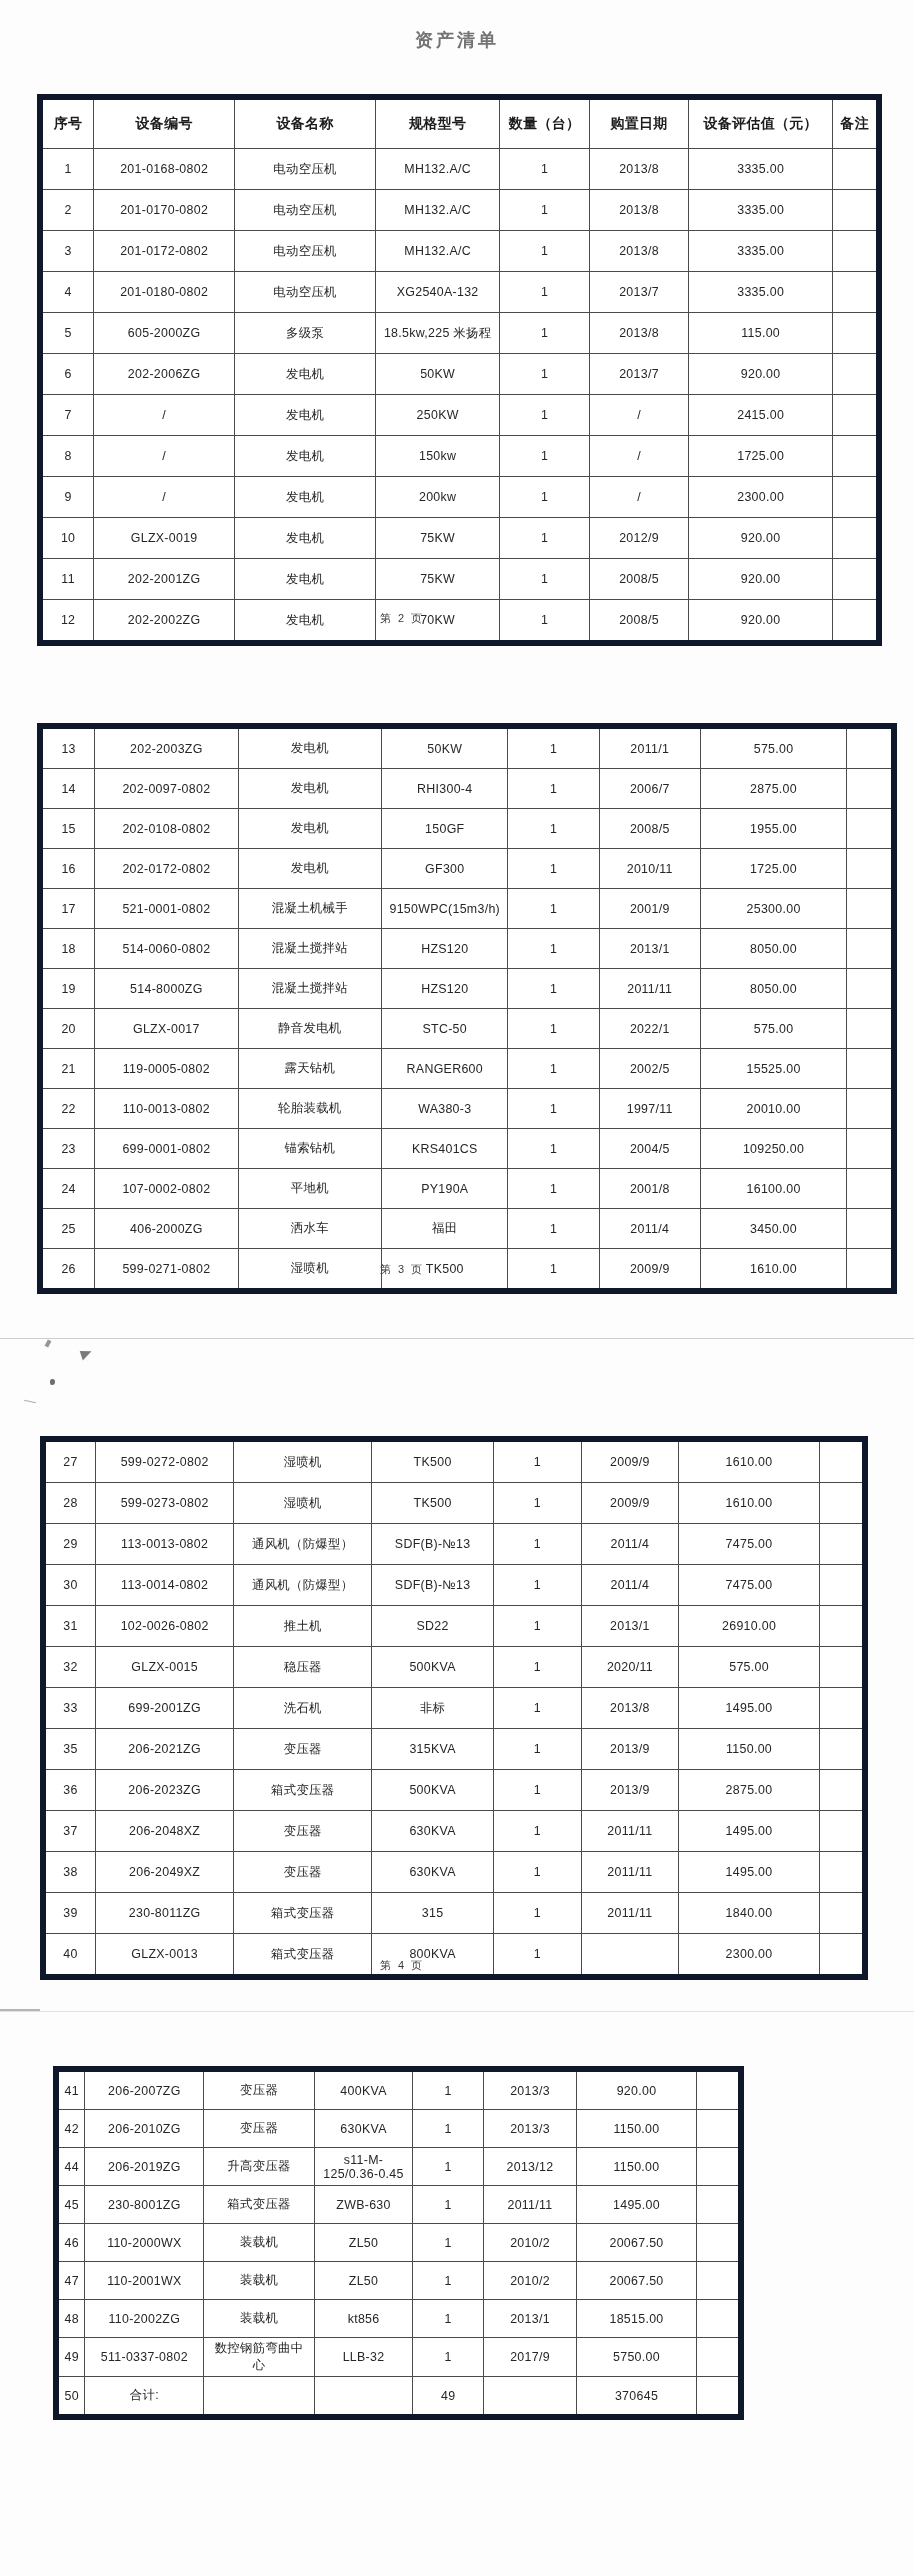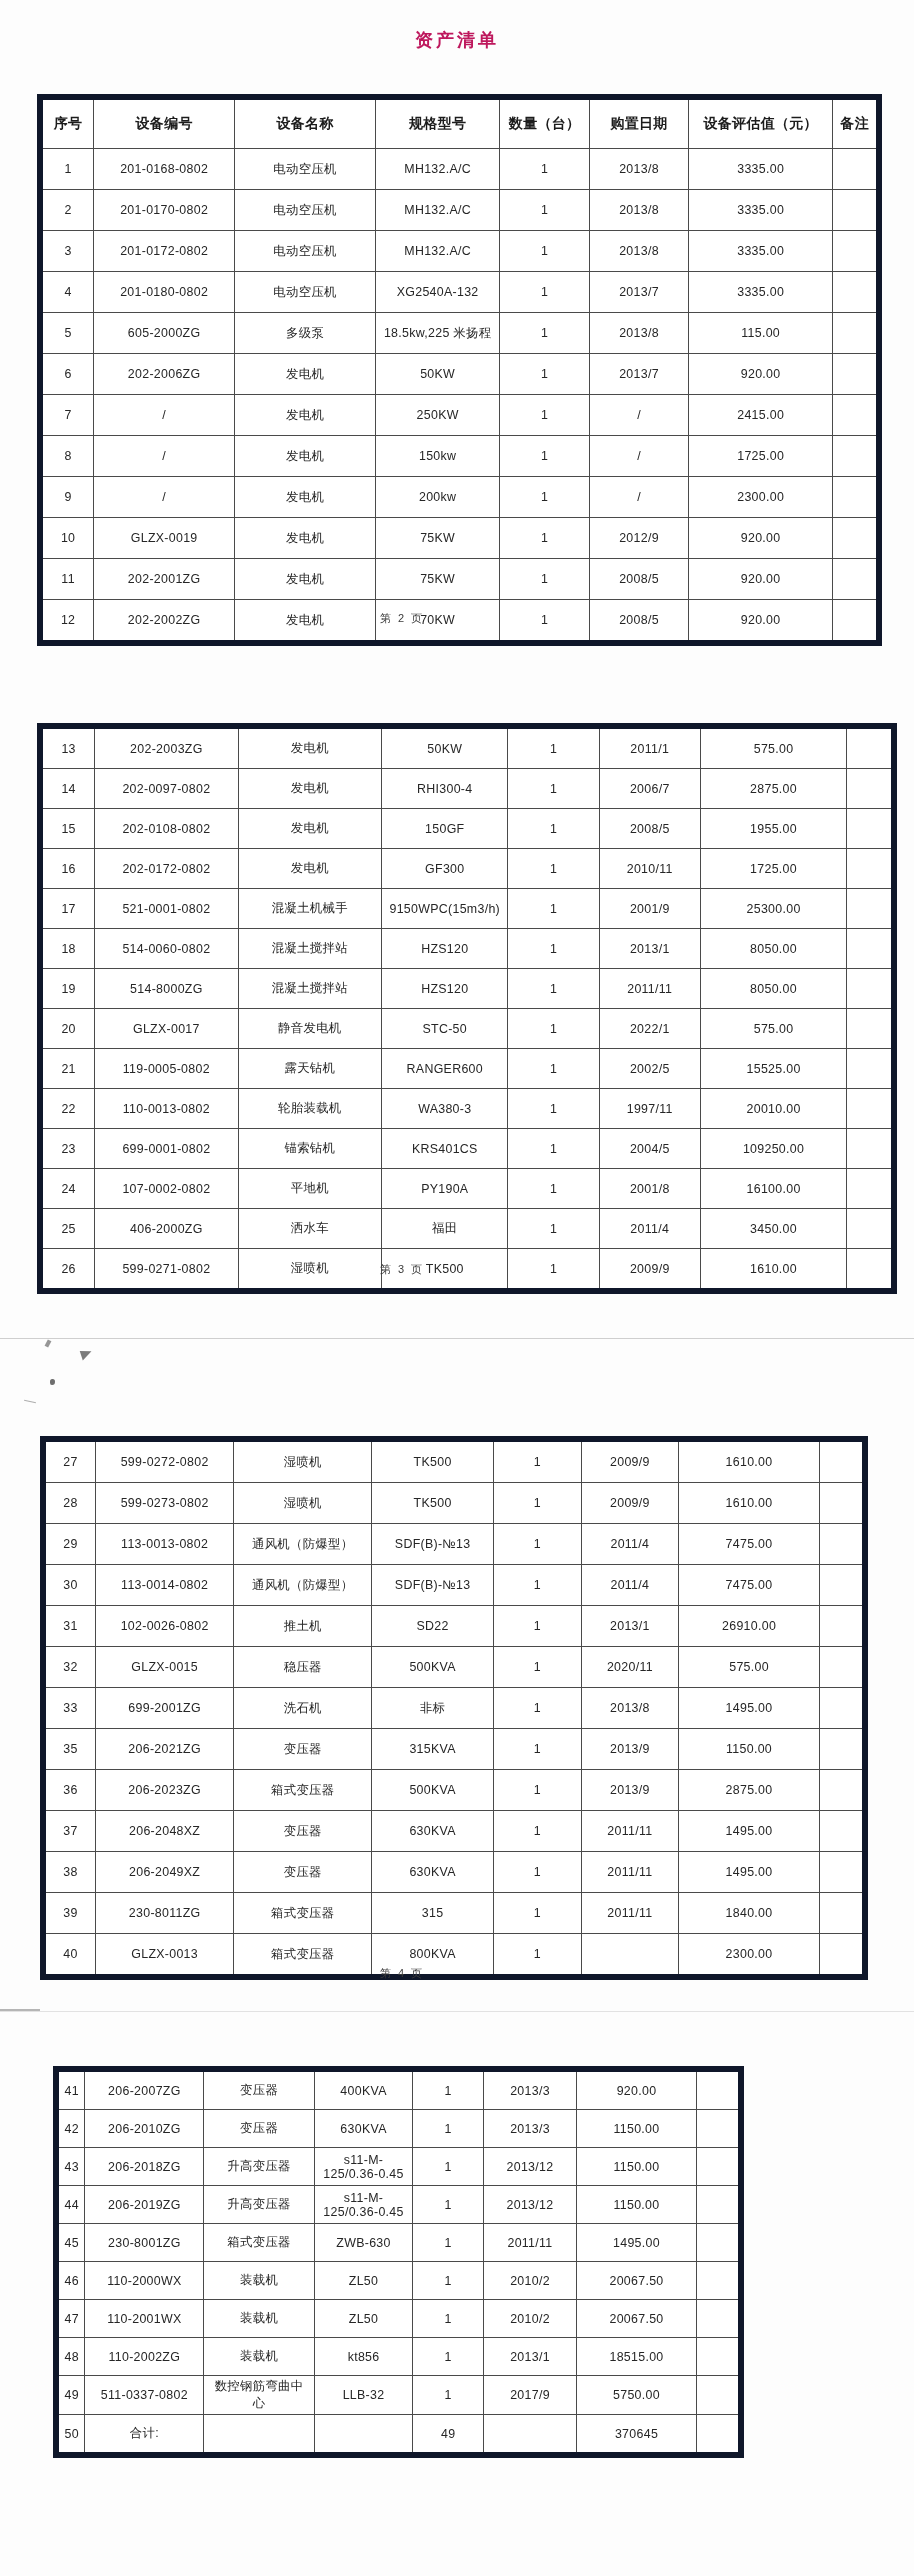--- a/index.html
+++ b/index.html
@@ -7,21 +7,21 @@
     width:914px;height:2576px;
     background:#fdfdfd;
     position:relative;
     overflow:hidden;
     font-family:"Liberation Sans","DejaVu Sans",sans-serif;
     color:#262626;
   }
   .page-title{
     position:absolute;top:28px;left:0;width:914px;
     text-align:center;font-size:18px;font-weight:bold;
-    letter-spacing:3px;color:#be185d;
+    letter-spacing:3px;color:#737373;
   }
   table.asset-table{
     position:absolute;
     border-collapse:collapse;
     table-layout:fixed;
     background:#fff;
     border:6px solid #0f172a;
   }
   .asset-table th,.asset-table td{
     border:1px solid #4a4a4a;
@@ -64,21 +64,21 @@
   #table-3{top:2066px;left:53px;width:691px;}
   #table-3 td{height:33px;}
 
   .page-footer{
     position:absolute;left:0;width:804px;
     text-align:center;font-size:11px;color:#3a3a3a;
     letter-spacing:2px;
   }
   #footer-0{top:611px;}
   #footer-1{top:1262px;}
-  #footer-2{top:1958px;margin-top:8px;}
+  #footer-2{top:1958px;}
 
   .page-sep{
     position:absolute;left:0;width:914px;height:1px;background:#cfcfcf;
   }
   #sep-1{top:1338px;}
   #sep-2{top:2011px;background:#e2e2e2;}
   #sep-2-stub{
     position:absolute;left:0;top:2009px;width:40px;height:2px;background:#b5b5b5;
   }
   
@@ -582,30 +582,20 @@
         <td>42</td>
         <td>206-2010ZG</td>
         <td>变压器</td>
         <td>630KVA</td>
         <td>1</td>
         <td>2013/3</td>
         <td>1150.00</td>
         <td></td>
       </tr>
       <tr>
-        <td>43</td>
-        <td>206-2018ZG</td>
-        <td>升高变压器</td>
-        <td>s11-M-125/0.36-0.45</td>
-        <td>1</td>
-        <td>2013/12</td>
-        <td>1150.00</td>
-        <td></td>
-      </tr>
-      <tr>
         <td>44</td>
         <td>206-2019ZG</td>
         <td>升高变压器</td>
         <td>s11-M-125/0.36-0.45</td>
         <td>1</td>
         <td>2013/12</td>
         <td>1150.00</td>
         <td></td>
       </tr>
       <tr>

